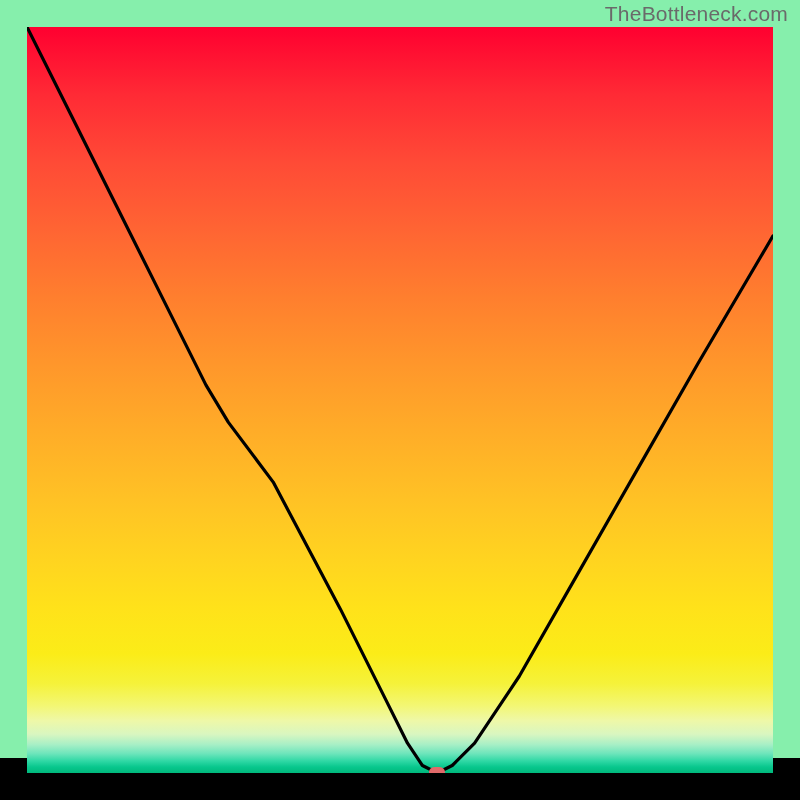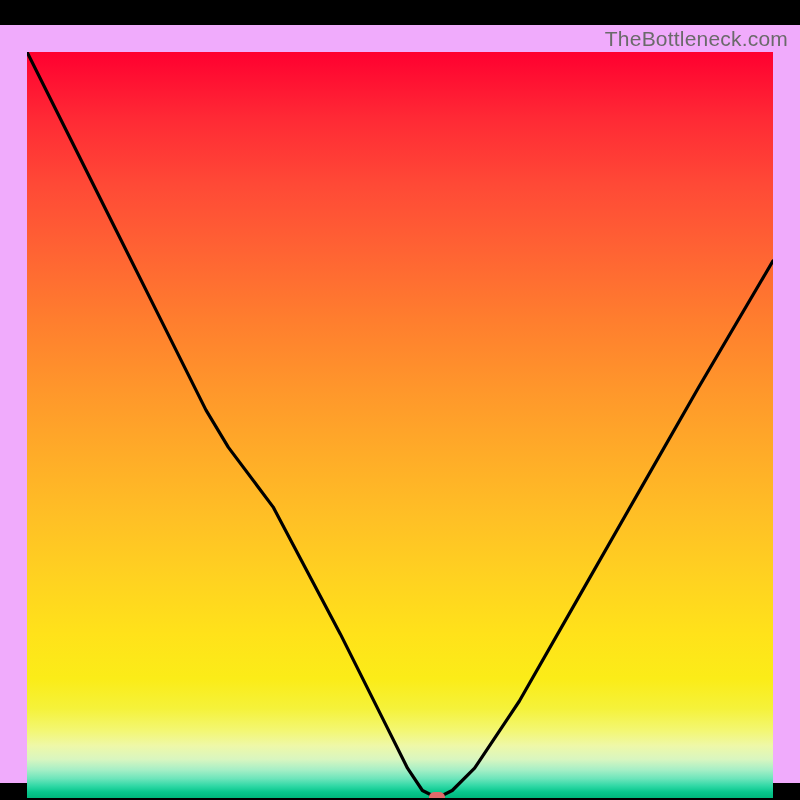--- a/index.html
+++ b/index.html
@@ -8,22 +8,21 @@
     width: 800px;
     height: 800px;
     background: #000;
     overflow: hidden;
     font-family: Arial, Helvetica, sans-serif;
   }
   .frame {
     position: relative;
     width: 800px;
     height: 758px;
-    background: #f0abfc;
-    margin-top: 25px;
+    background: #86efac;
   }
   .watermark {
     position: absolute;
     top: 2px;
     right: 12px;
     color: #6a6a6a;
     font-size: 21px;
     font-weight: 500;
     letter-spacing: 0.2px;
     z-index: 20;

